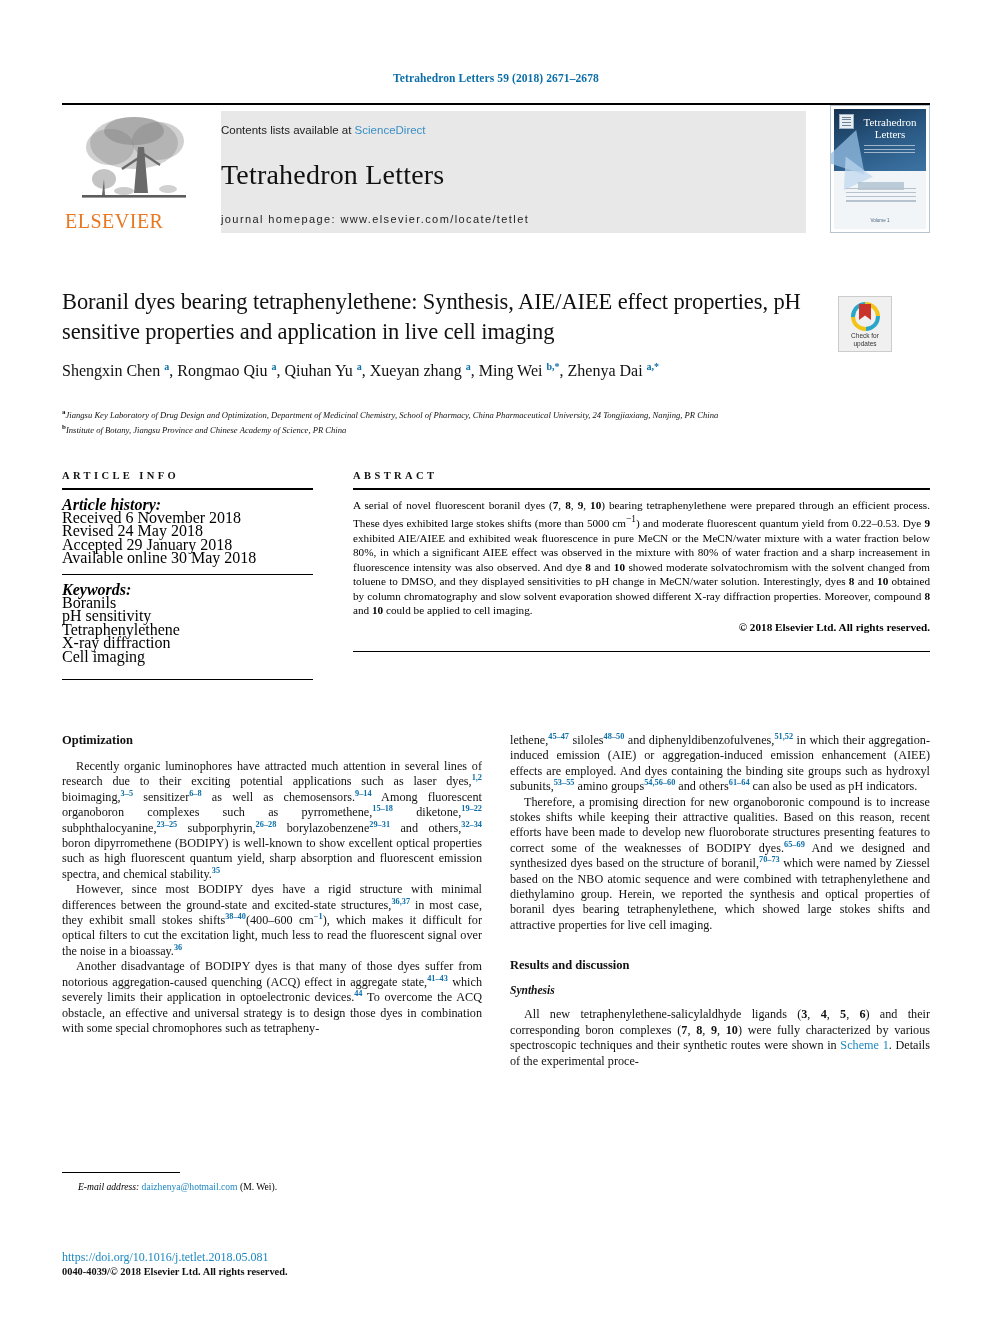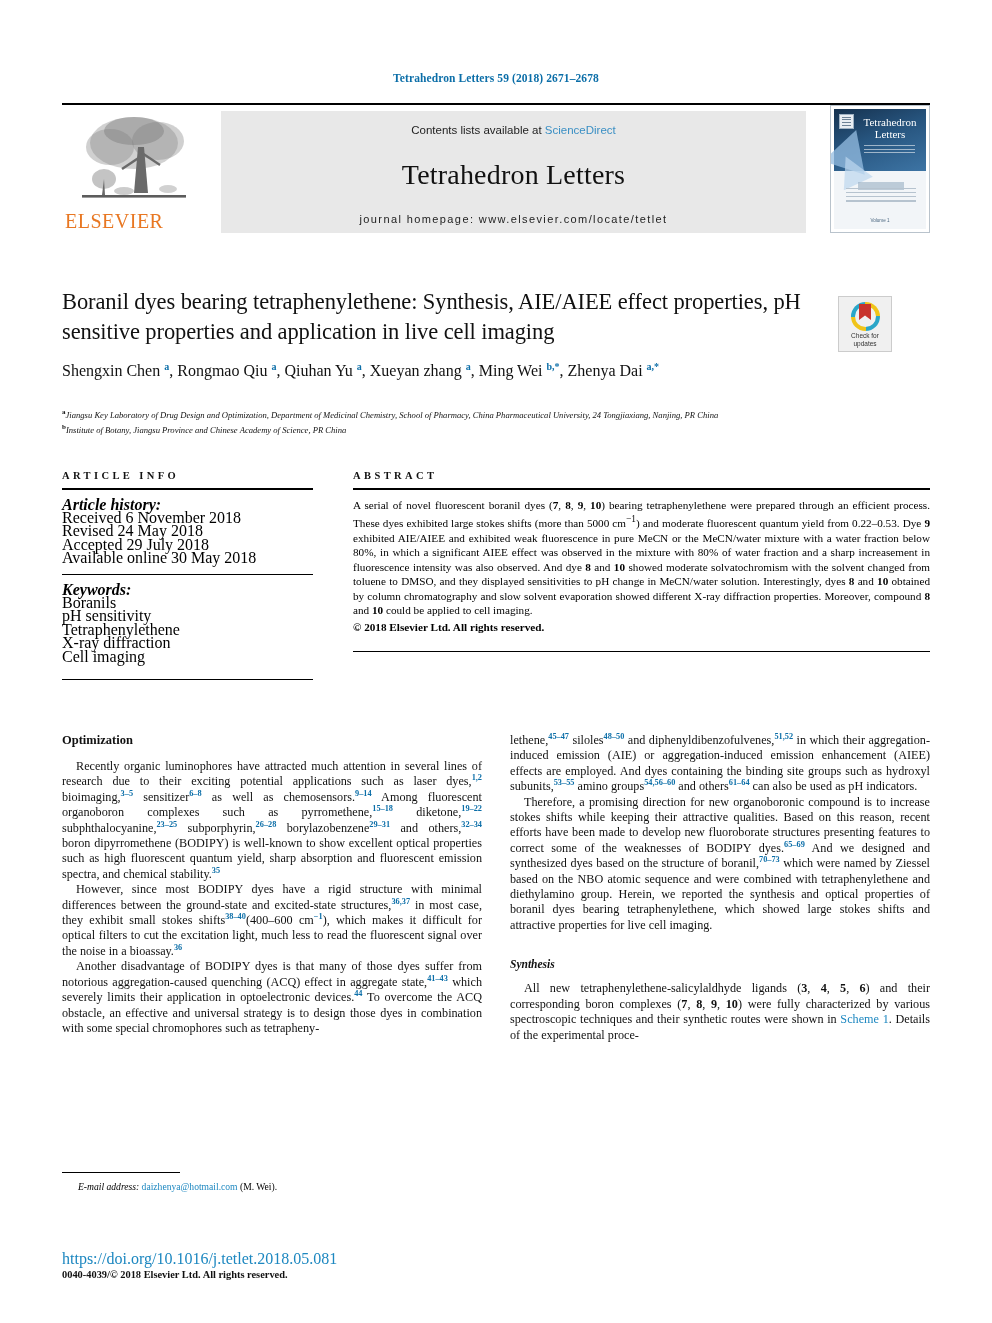--- a/index.html
+++ b/index.html
@@ -44,21 +44,21 @@
     font-size: 20px; letter-spacing: .5px;
     color: #E87722; font-weight: normal;
   }
   .tree {
     position: absolute; left: 14px; top: 2px; width: 116px; height: 96px;
   }
   .banner {
     position: absolute; left: 159px; top: 8px;
     width: 585px; height: 122px;
     background: #e8e8e8;
-    text-align: center;
+    text-align: left;
   }
   .banner .contents {
     margin-top: 13px;
     font-family: "Liberation Sans", sans-serif;
     font-size: 11.5px;
     color: #222;
   }
   .banner .contents .sd { color: #3a8fc4; }
   .banner .jtitle {
     margin-top: 23px;
@@ -211,21 +211,21 @@
     color: #111;
   }
   .hrule { height: 1.6px; background: #000; margin: 7px 0 8px 0; }
   .hrule-thin { height: 1px; background: #000; margin: 9px 0 8px 0; }
   .info-body { font-size: 16px; line-height: 13.4px; }
   .info-body .lab { font-style: italic; font-weight: bold; }
   .abs-body {
     font-size: 11.2px; line-height: 14.6px; text-align: justify;
   }
   .abs-body b { font-weight: bold; }
-  .abs-copy { text-align: left; margin-top: 3px; font-size: 11.2px; font-weight: bold; }
+  .abs-copy { text-align: right; margin-top: 3px; font-size: 11.2px; font-weight: bold; }
 
   
   .body-cols { position: absolute; left: 62px; top: 733px; width: 868px; }
   .bcol { position: absolute; top: 0; width: 420px; }
   .bcol.left { left: 0; }
   .bcol.right { left: 448px; }
   .h2 {
     font-size: 12.5px; font-weight: bold; margin: 0 0 11px 0; color:#111;
   }
   .h3 {
@@ -246,21 +246,21 @@
   .spacer-md { height: 25px; }
 
   
   .footnote { position: absolute; left: 62px; top: 1172px; width: 420px; }
   .fn-rule { width: 118px; height: 1px; background: #000; margin-bottom: 7px; }
   .fn-line { font-size: 9.6px; line-height: 13px; }
   .fn-line .star { font-weight: bold; }
   .fn-line .em { font-style: italic; }
   .fn-line a { color: #1c87c0; text-decoration: none; }
   .doiblock { position: absolute; left: 62px; top: 1250px; width: 470px; }
-  .doiblock .doi { font-size: 16px; color: #1c87c0; }
+  .doiblock .doi { font-size: 12px; color: #1c87c0; }
   .doiblock .issn { font-size: 10.4px; font-weight: bold; color: #111; margin-top: 1px; }
 </style>
 </head>
 <body>
 
 <div class="page">
 
   <div class="runhead">Tetrahedron Letters 59 (2018) 2671–2678</div>
 
   <div class="masthead">
@@ -348,21 +348,21 @@
   </div>
 
   <div class="infoabs">
     <div class="col-info">
       <div class="sechead">ARTICLE INFO</div>
       <div class="hrule"></div>
       <div class="info-body">
         <div class="lab">Article history:</div>
         <div>Received 6 November 2018</div>
         <div>Revised 24 May 2018</div>
-        <div>Accepted 29 July 2018</div>
+        <div>Accepted 29 January 2018</div>
         <div>Available online 30 May 2018</div>
       </div>
       <div class="hrule-thin"></div>
       <div class="info-body">
         <div class="lab">Keywords:</div>
         <div>Boranils</div>
         <div>pH sensitivity</div>
         <div>Tetraphenylethene</div>
         <div>X-ray diffraction</div>
         <div>Cell imaging</div>
@@ -383,20 +383,21 @@
     <div class="bcol left">
       <div class="h2">Optimization</div>
       <p class="p">Recently organic luminophores have attracted much attention in several lines of research due to their exciting potential applications such as laser dyes,<sup>1,2</sup> bioimaging,<sup>3–5</sup> sensitizer<sup>6–8</sup> as well as chemosensors.<sup>9–14</sup> Among fluorescent organoboron complexes such as pyrromethene,<sup>15–18</sup> diketone,<sup>19–22</sup> subphthalocyanine,<sup>23–25</sup> subporphyrin,<sup>26–28</sup> borylazobenzene<sup>29–31</sup> and others,<sup>32–34</sup> boron dipyrromethene (BODIPY) is well-known to show excellent optical properties such as high fluorescent quantum yield, sharp absorption and fluorescent emission spectra, and chemical stability.<sup>35</sup></p>
       <p class="p">However, since most BODIPY dyes have a rigid structure with minimal differences between the ground-state and excited-state structures,<sup>36,37</sup> in most case, they exhibit small stokes shifts<sup>38–40</sup>(400–600 cm<sup>−1</sup>), which makes it difficult for optical filters to cut the excitation light, much less to read the fluorescent signal over the noise in a bioassay.<sup>36</sup></p>
       <p class="p">Another disadvantage of BODIPY dyes is that many of those dyes suffer from notorious aggregation-caused quenching (ACQ) effect in aggregate state,<sup>41–43</sup> which severely limits their application in optoelectronic devices.<sup>44</sup> To overcome the ACQ obstacle, an effective and universal strategy is to design those dyes in combination with some special chromophores such as tetrapheny-</p>
     </div>
     <div class="bcol right">
       <p class="p noind">lethene,<sup>45–47</sup> siloles<sup>48–50</sup> and diphenyldibenzofulvenes,<sup>51,52</sup> in which their aggregation-induced emission (AIE) or aggregation-induced emission enhancement (AIEE) effects are employed. And dyes containing the binding site groups such as hydroxyl subunits,<sup>53–55</sup> amino groups<sup>54,56–60</sup> and others<sup>61–64</sup> can also be used as pH indicators.</p>
       <p class="p">Therefore, a promising direction for new organoboronic compound is to increase stokes shifts while keeping their attractive qualities. Based on this reason, recent efforts have been made to develop new fluoroborate structures presenting features to correct some of the weaknesses of BODIPY dyes.<sup>65–69</sup> And we designed and synthesized dyes based on the structure of boranil,<sup>70–73</sup> which were named by Ziessel based on the NBO atomic sequence and were combined with tetraphenylethene and diethylamino group. Herein, we reported the synthesis and optical properties of boranil dyes bearing tetraphenylethene, which showed large stokes shifts and attractive properties for live cell imaging.</p>
       <div class="spacer-md"></div>
+      <div class="h2">Results and discussion</div>
       <div class="h3">Synthesis</div>
       <div class="spacer-sm"></div>
       <p class="p">All new tetraphenylethene-salicylaldhyde ligands (<b>3</b>, <b>4</b>, <b>5</b>, <b>6</b>) and their corresponding boron complexes (<b>7</b>, <b>8</b>, <b>9</b>, <b>10</b>) were fully characterized by various spectroscopic techniques and their synthetic routes were shown in <span class="lnk">Scheme 1</span>. Details of the experimental proce-</p>
     </div>
   </div>
 
   <div class="footnote">
     <div class="fn-rule"></div>
     <div class="fn-line" style="padding-left:16px;"><span class="em">E-mail address:</span> <a>daizhenya@hotmail.com</a> (M. Wei).</div>
   </div>

